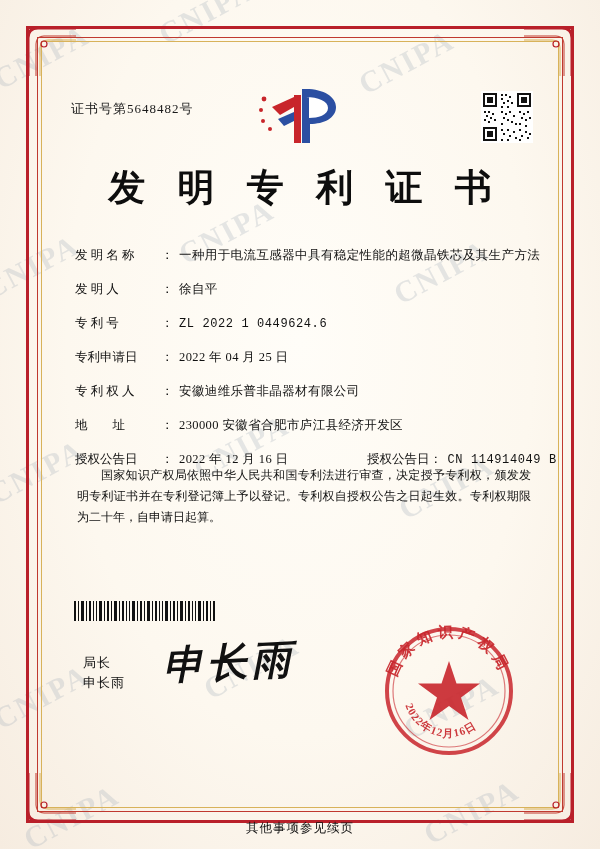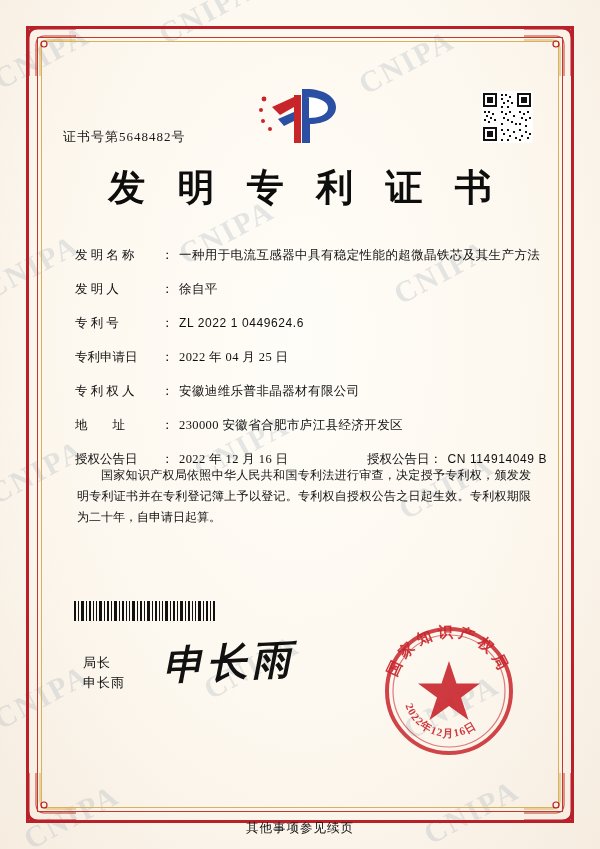--- a/index.html
+++ b/index.html
@@ -82,26 +82,25 @@
   .content {
     position: absolute;
     left: 55px;
     top: 55px;
     right: 55px;
     bottom: 55px;
     z-index: 4;
   }
   .cert-no {
     position: absolute;
-    left: 8px;
+    left: 16px;
     top: 45px;
     font-size: 13px;
     color: #1a1a1a;
     letter-spacing: 1px;
-    margin-top: 28px;
   }
   .qr {
     position: absolute;
     right: 12px;
     top: 36px;
     width: 52px;
     height: 52px;
   }
   .emblem {
     position: absolute;
@@ -146,21 +145,21 @@
   .f-colon {
     display: inline-block;
     width: 10px;
   }
   .f-value {
     display: inline-block;
     letter-spacing: 0.4px;
     margin-left: 8px;
   }
   .f-value.mono {
-    font-family: Liberation Sans, sans-serif;
+    font-family: Liberation Mono, monospace;
     font-size: 12px;
     letter-spacing: 0.6px;
     text-align: right;
   }
   .f-second {
     position: absolute;
     left: 292px;
     top: 0;
   }
   .paras {

